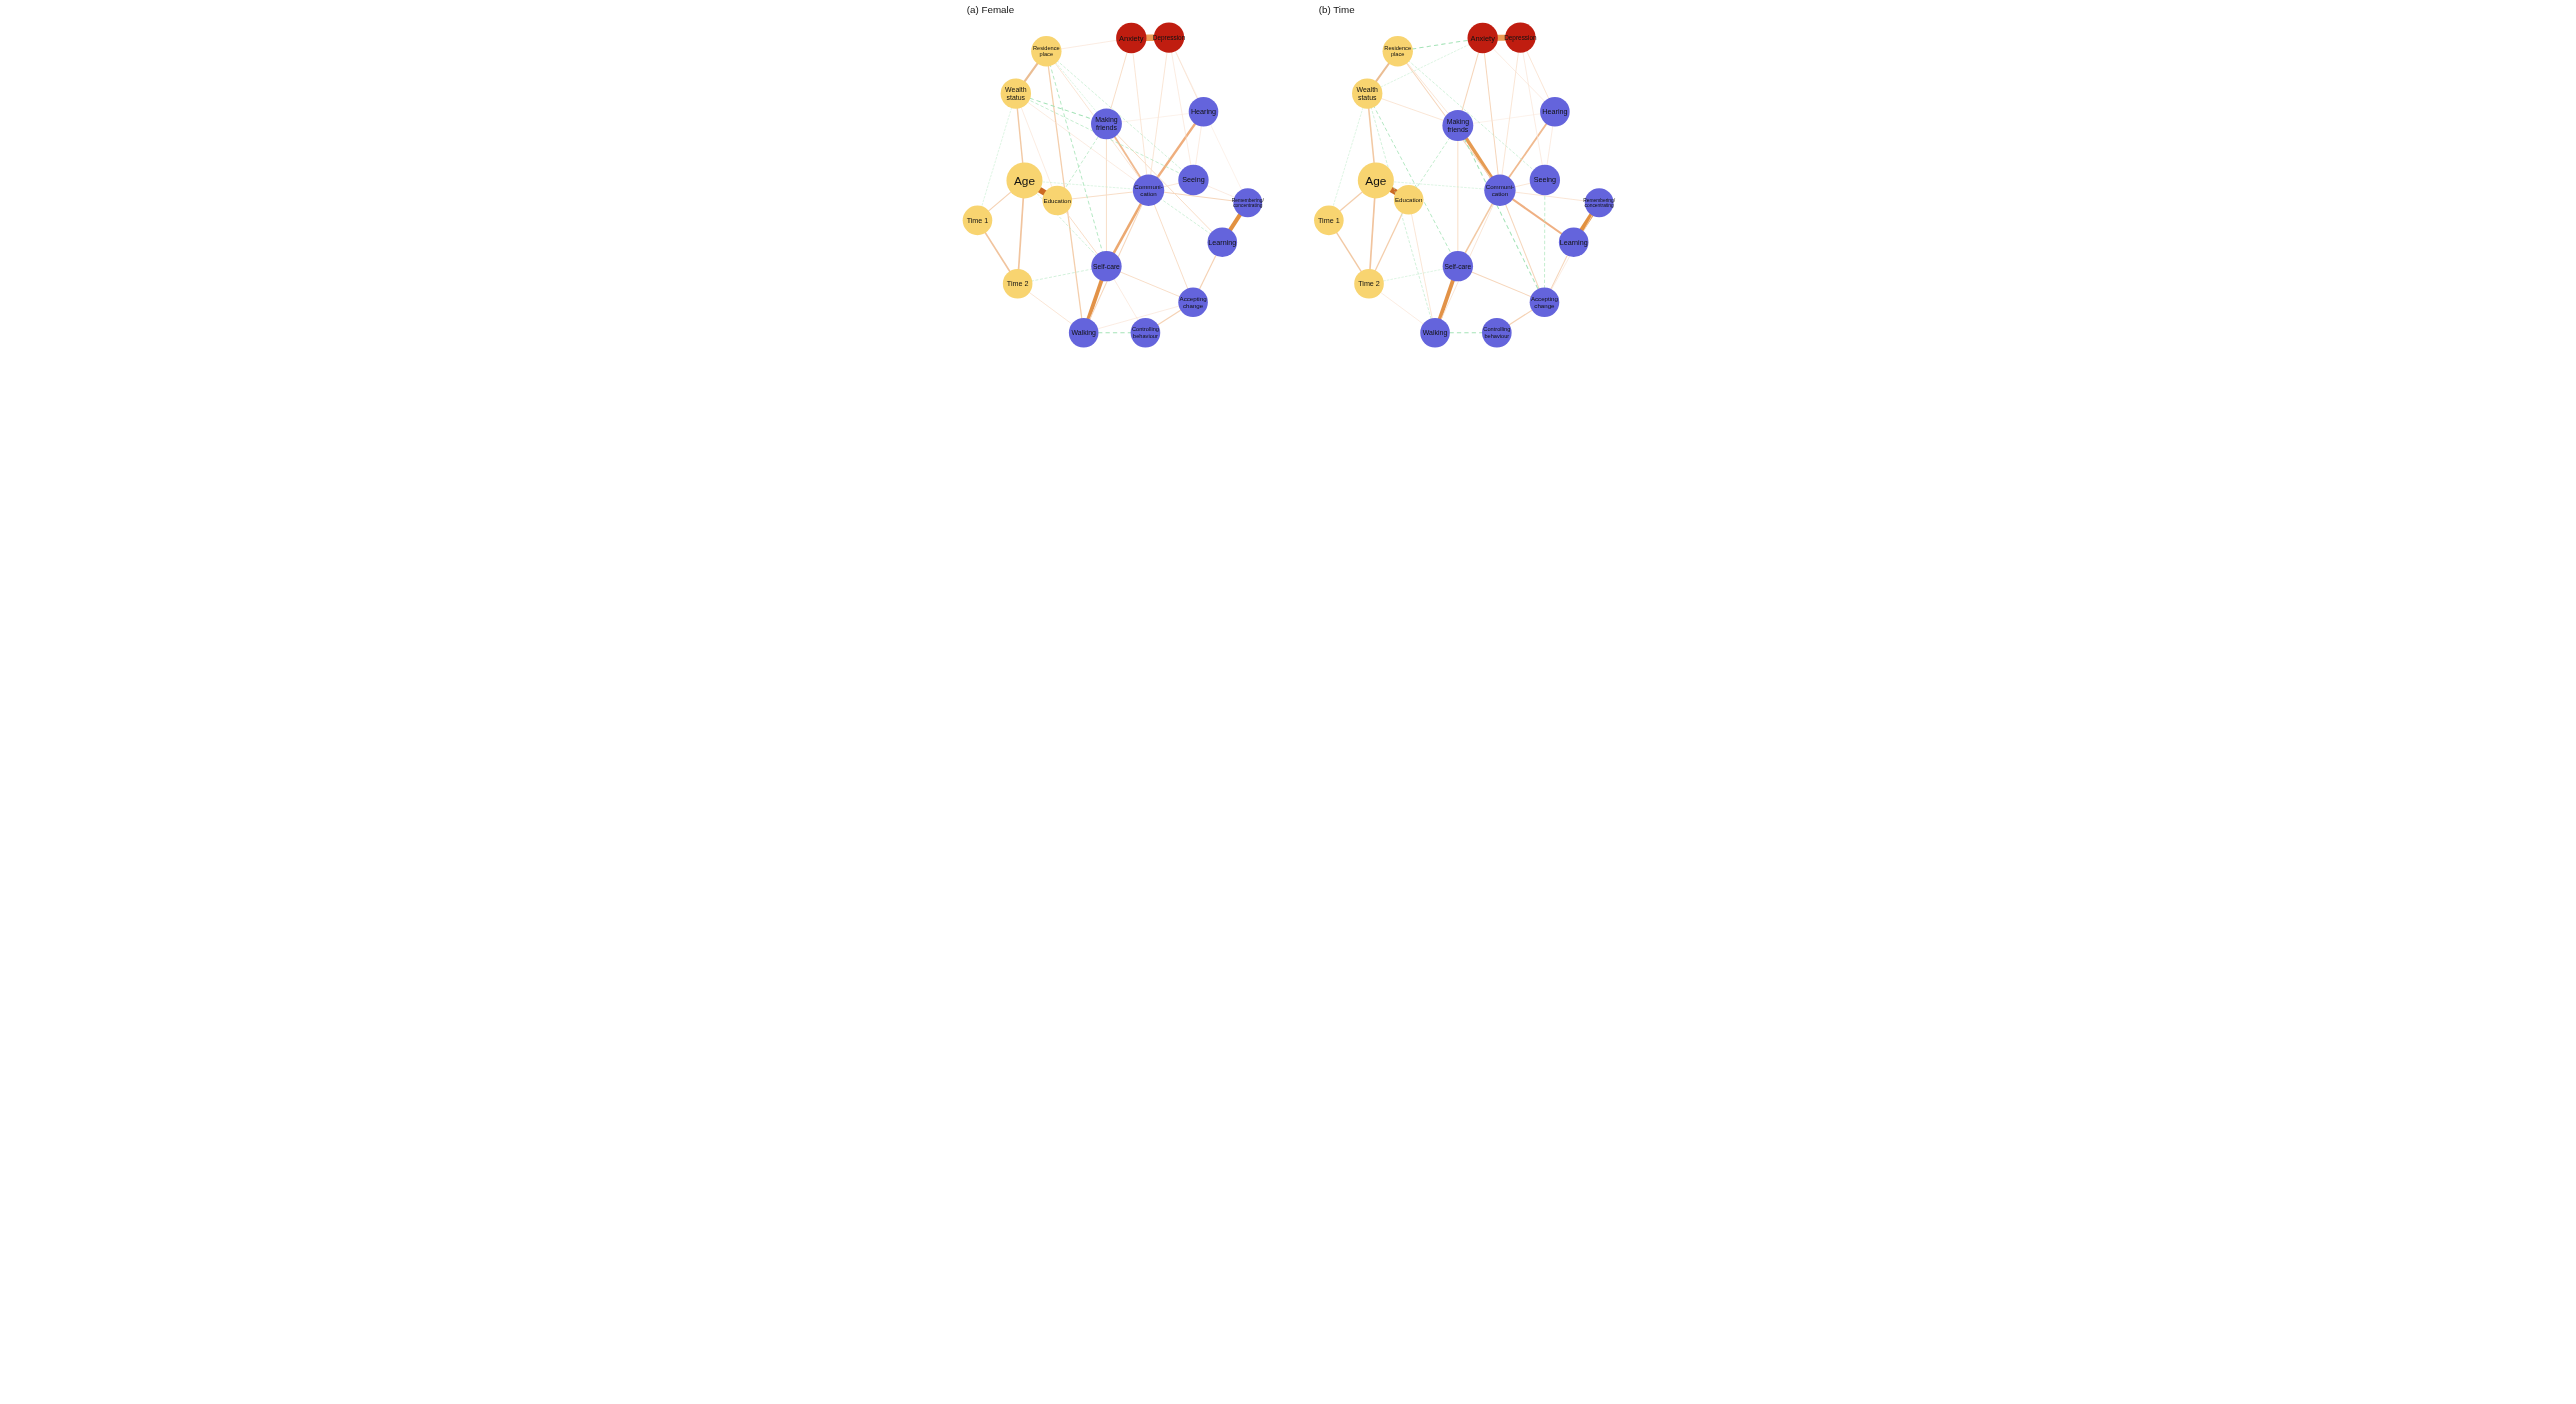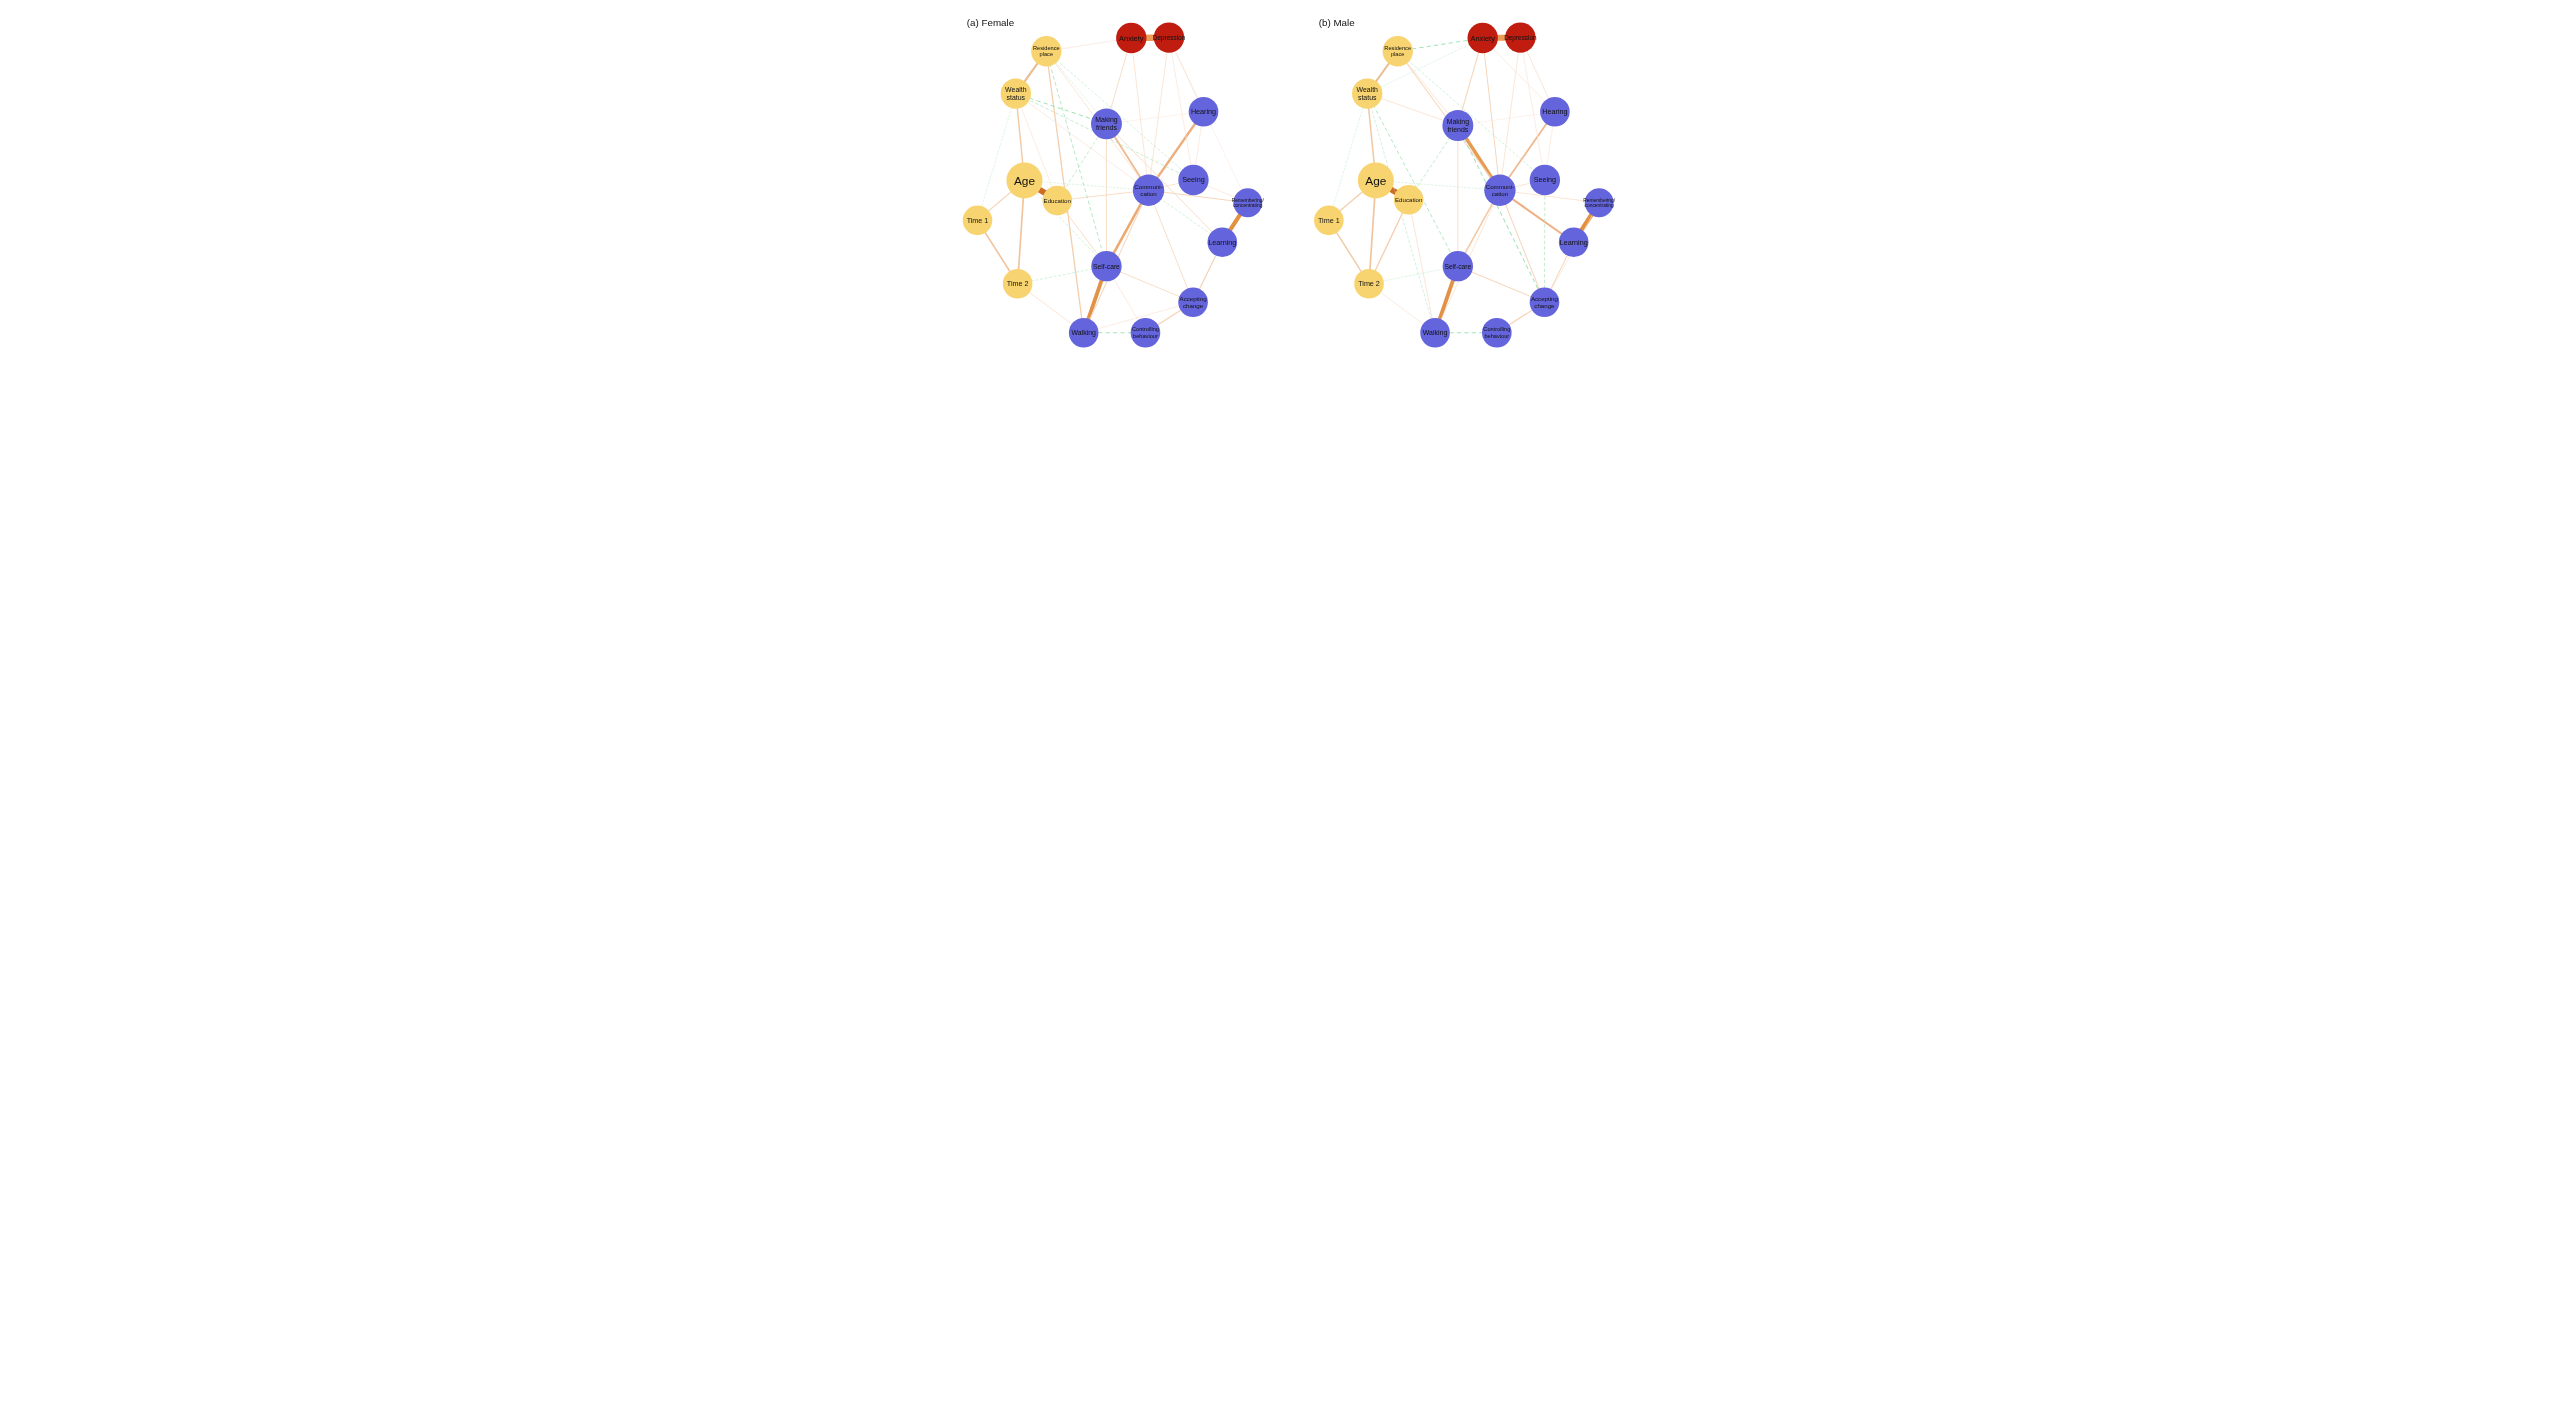--- a/index.html
+++ b/index.html
@@ -1,17 +1,17 @@
 <!DOCTYPE html>
 <html style="font-size:8.2px"><head>
 <meta charset="utf-8">
 <style>
   html,body{margin:0;padding:0;background:#ffffff;font-family:"Liberation Sans",sans-serif;}
   .stage{position:relative;width:660px;height:351px;background:#ffffff;overflow:hidden;margin:0 auto;}
-  .panel-title{position:absolute;top:17px;font-size:9.8px;color:#111;letter-spacing:0;}
+  .panel-title{position:absolute;top:4px;font-size:9.8px;color:#111;letter-spacing:0;}
   #title-a{left:8.8px;}
   #title-b{left:54.65%;}
   .net-svg{position:absolute;inset:0;width:100%;height:100%;}
   text{font-family:"Liberation Sans",sans-serif;}
 </style>
 </head>
 <body>
 
 <div class="stage">
   <svg class="net-svg" viewBox="0 0 5125 2727" preserveAspectRatio="xMidYMid meet">
@@ -266,15 +266,15 @@
             <text text-anchor="middle" font-size="54" fill="#111111"><tspan x="3705" y="2603.9">Walking</tspan></text>
           </g>
           <g>
             <circle cx="4185" cy="2585" r="115" fill="#6464DC"></circle>
             <text text-anchor="middle" font-size="44" fill="#111111"><tspan x="4185" y="2575.32">Controlling</tspan><tspan x="4185" y="2625.48">behaviour</tspan></text>
           </g>
         </g>
       </g>
   </svg>
   <div class="panel-title" id="title-a">(a) Female</div>
-  <div class="panel-title" id="title-b">(b) Male</div>
+  <div class="panel-title" id="title-b">(b) Time</div>
 </div>
 
 
 </body></html>

